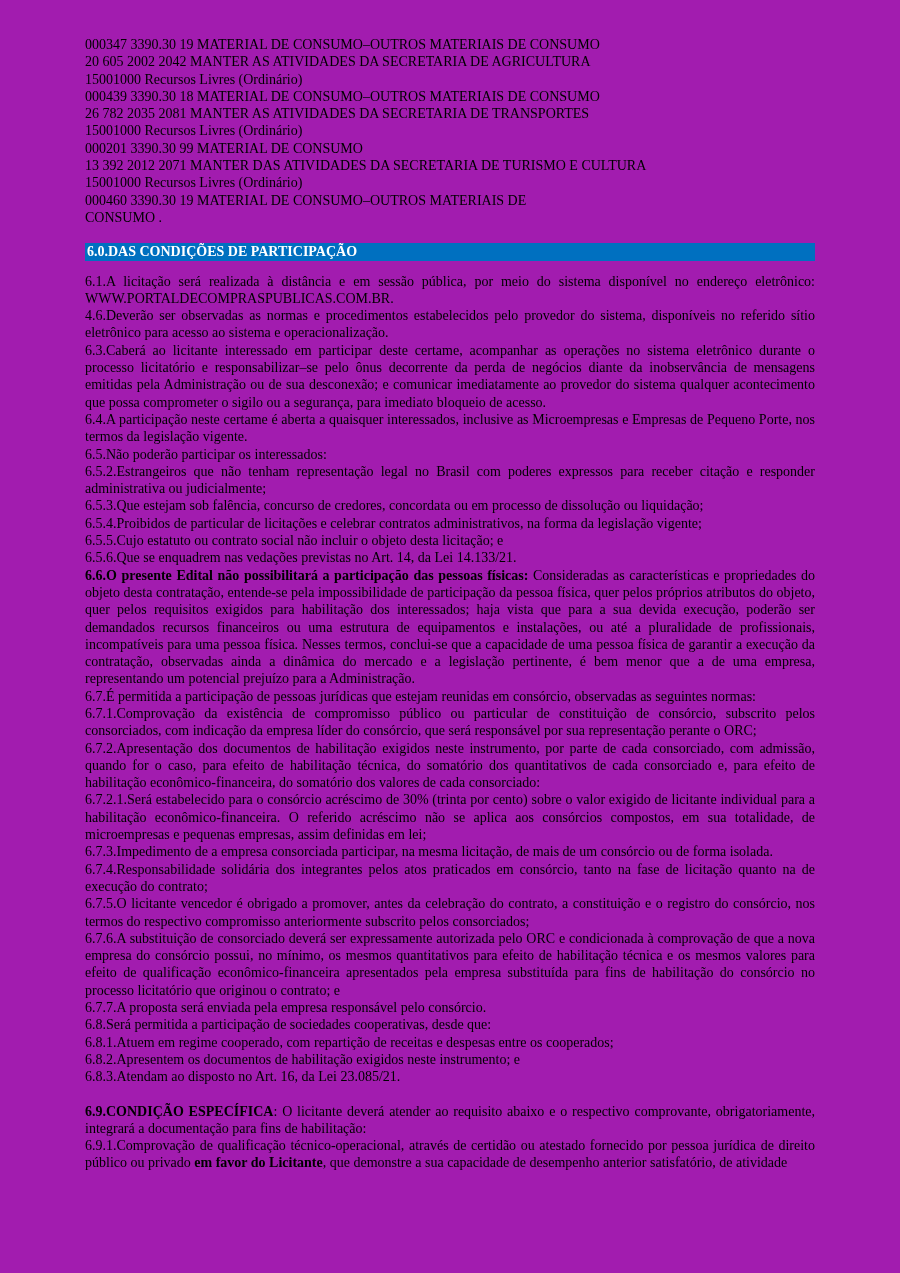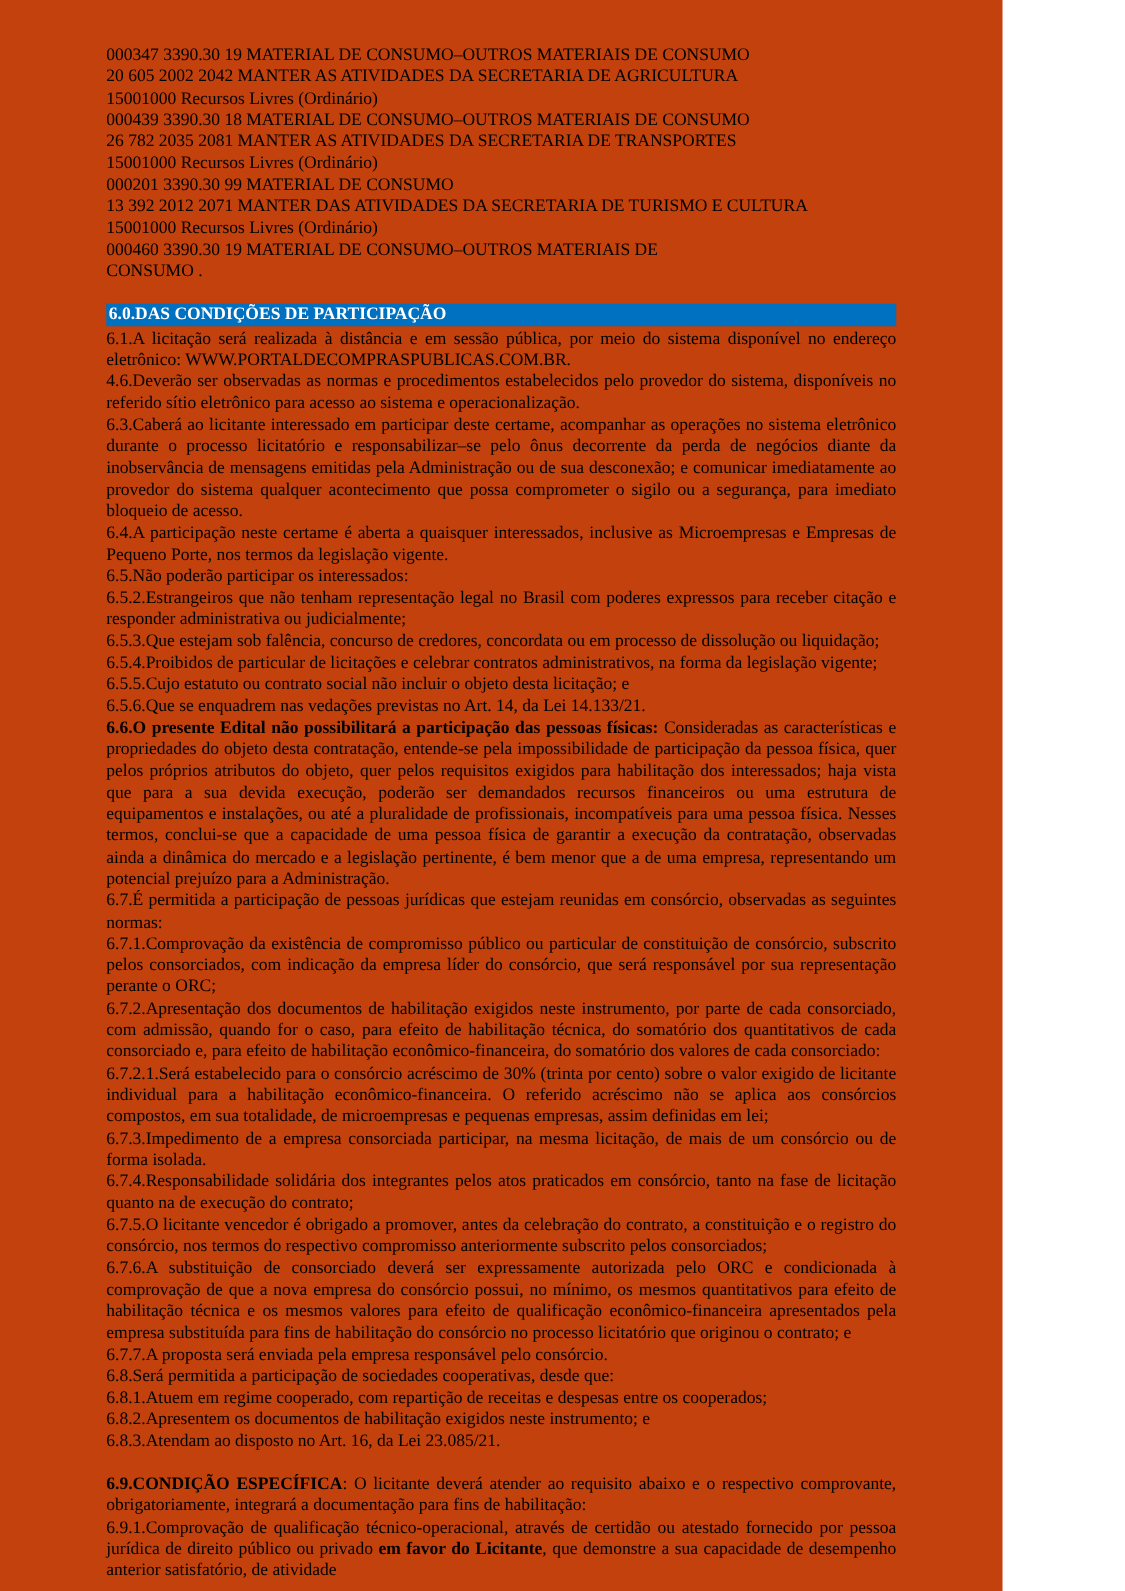--- a/index.html
+++ b/index.html
@@ -1,34 +1,34 @@
 <!DOCTYPE html>
 <html><head>
 <meta charset="utf-8">
 <style>
   html, body { margin: 0; padding: 0; background: #ffffff; }
   .page {
     position: relative;
-    width: 802px;
+    width: 900px;
     height: 1273px;
     box-sizing: border-box;
     padding: 36px 85px 24px 85px;
-    background: #c2410c;
+    background: #a21caf;
     font-family: "Liberation Serif", "DejaVu Serif", serif;
     font-size: 14px;
     line-height: 17.3px;
     color: #000000;
     overflow: hidden;
   }
   .budget-block { margin-bottom: 17px; }
   .budget-line { white-space: nowrap; }
   .section-header {
     font-weight: bold;
     padding: 0 2px;
-    margin-bottom: 2px;
+    margin-bottom: 12px;
   }
   .para { margin: 0; text-align: justify; }
   .para .bold { font-weight: bold; }
   .space-before { margin-top: 17px; }
 </style>
 </head>
 <body>
 
 <div class="page">
   <div class="budget-block">

